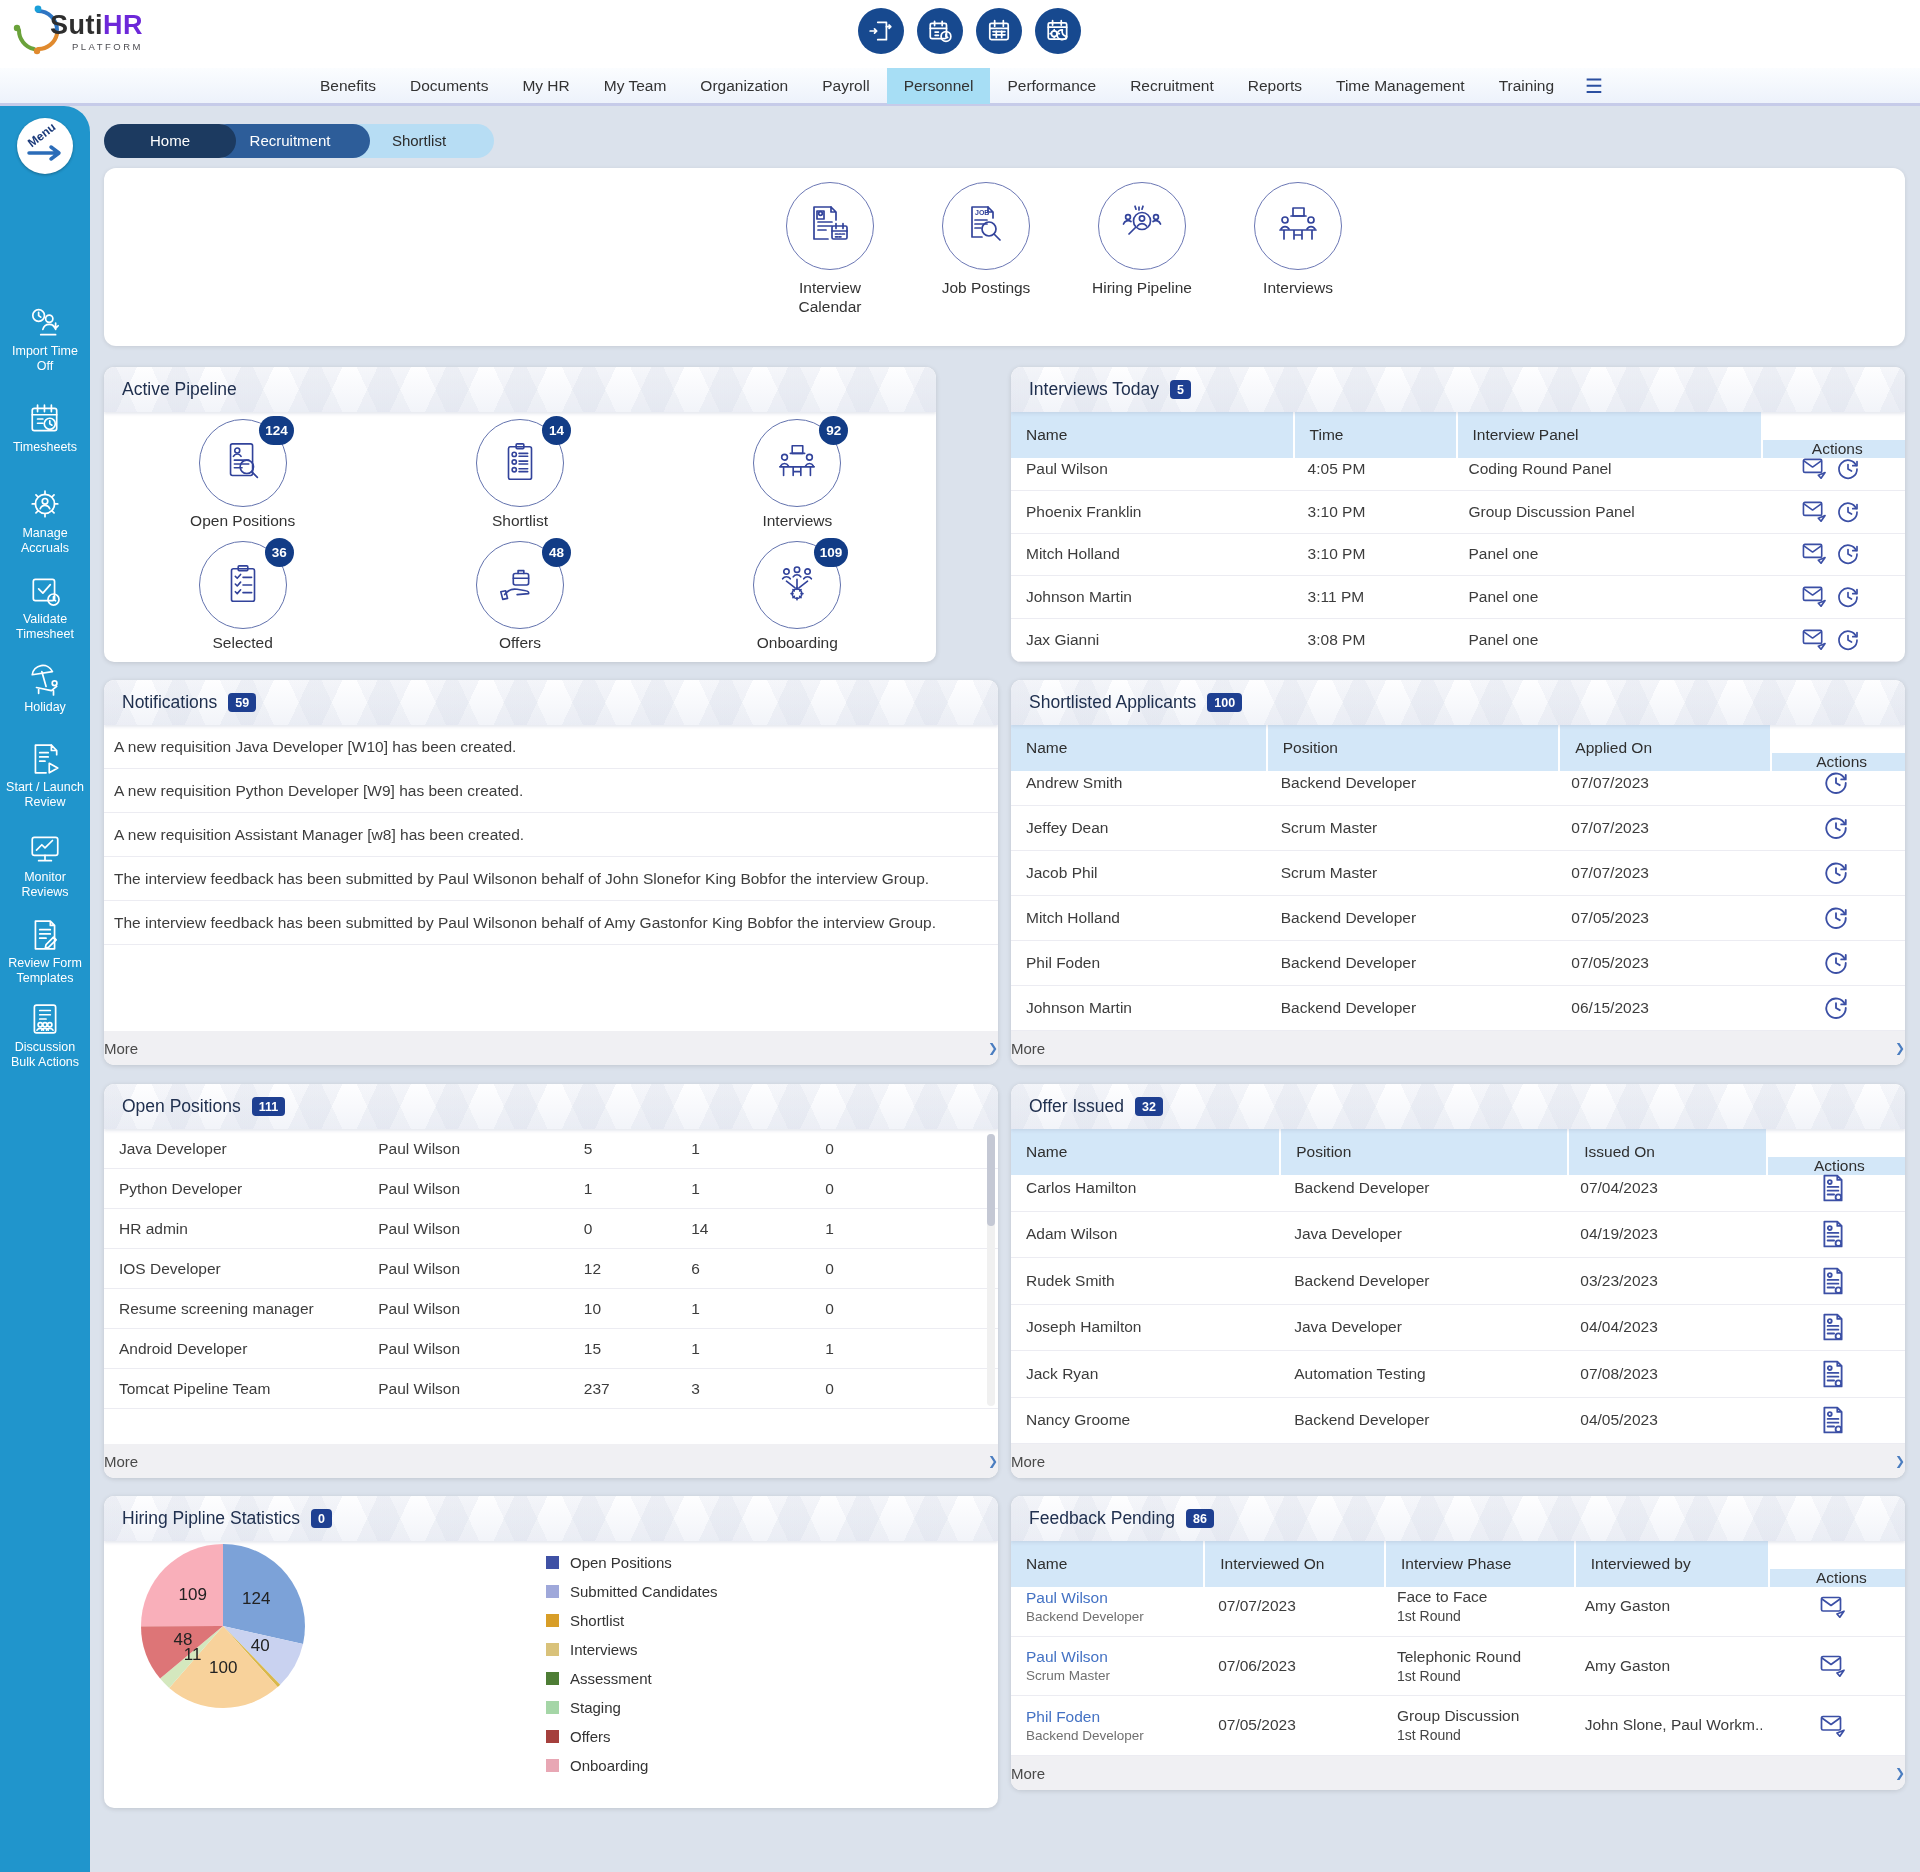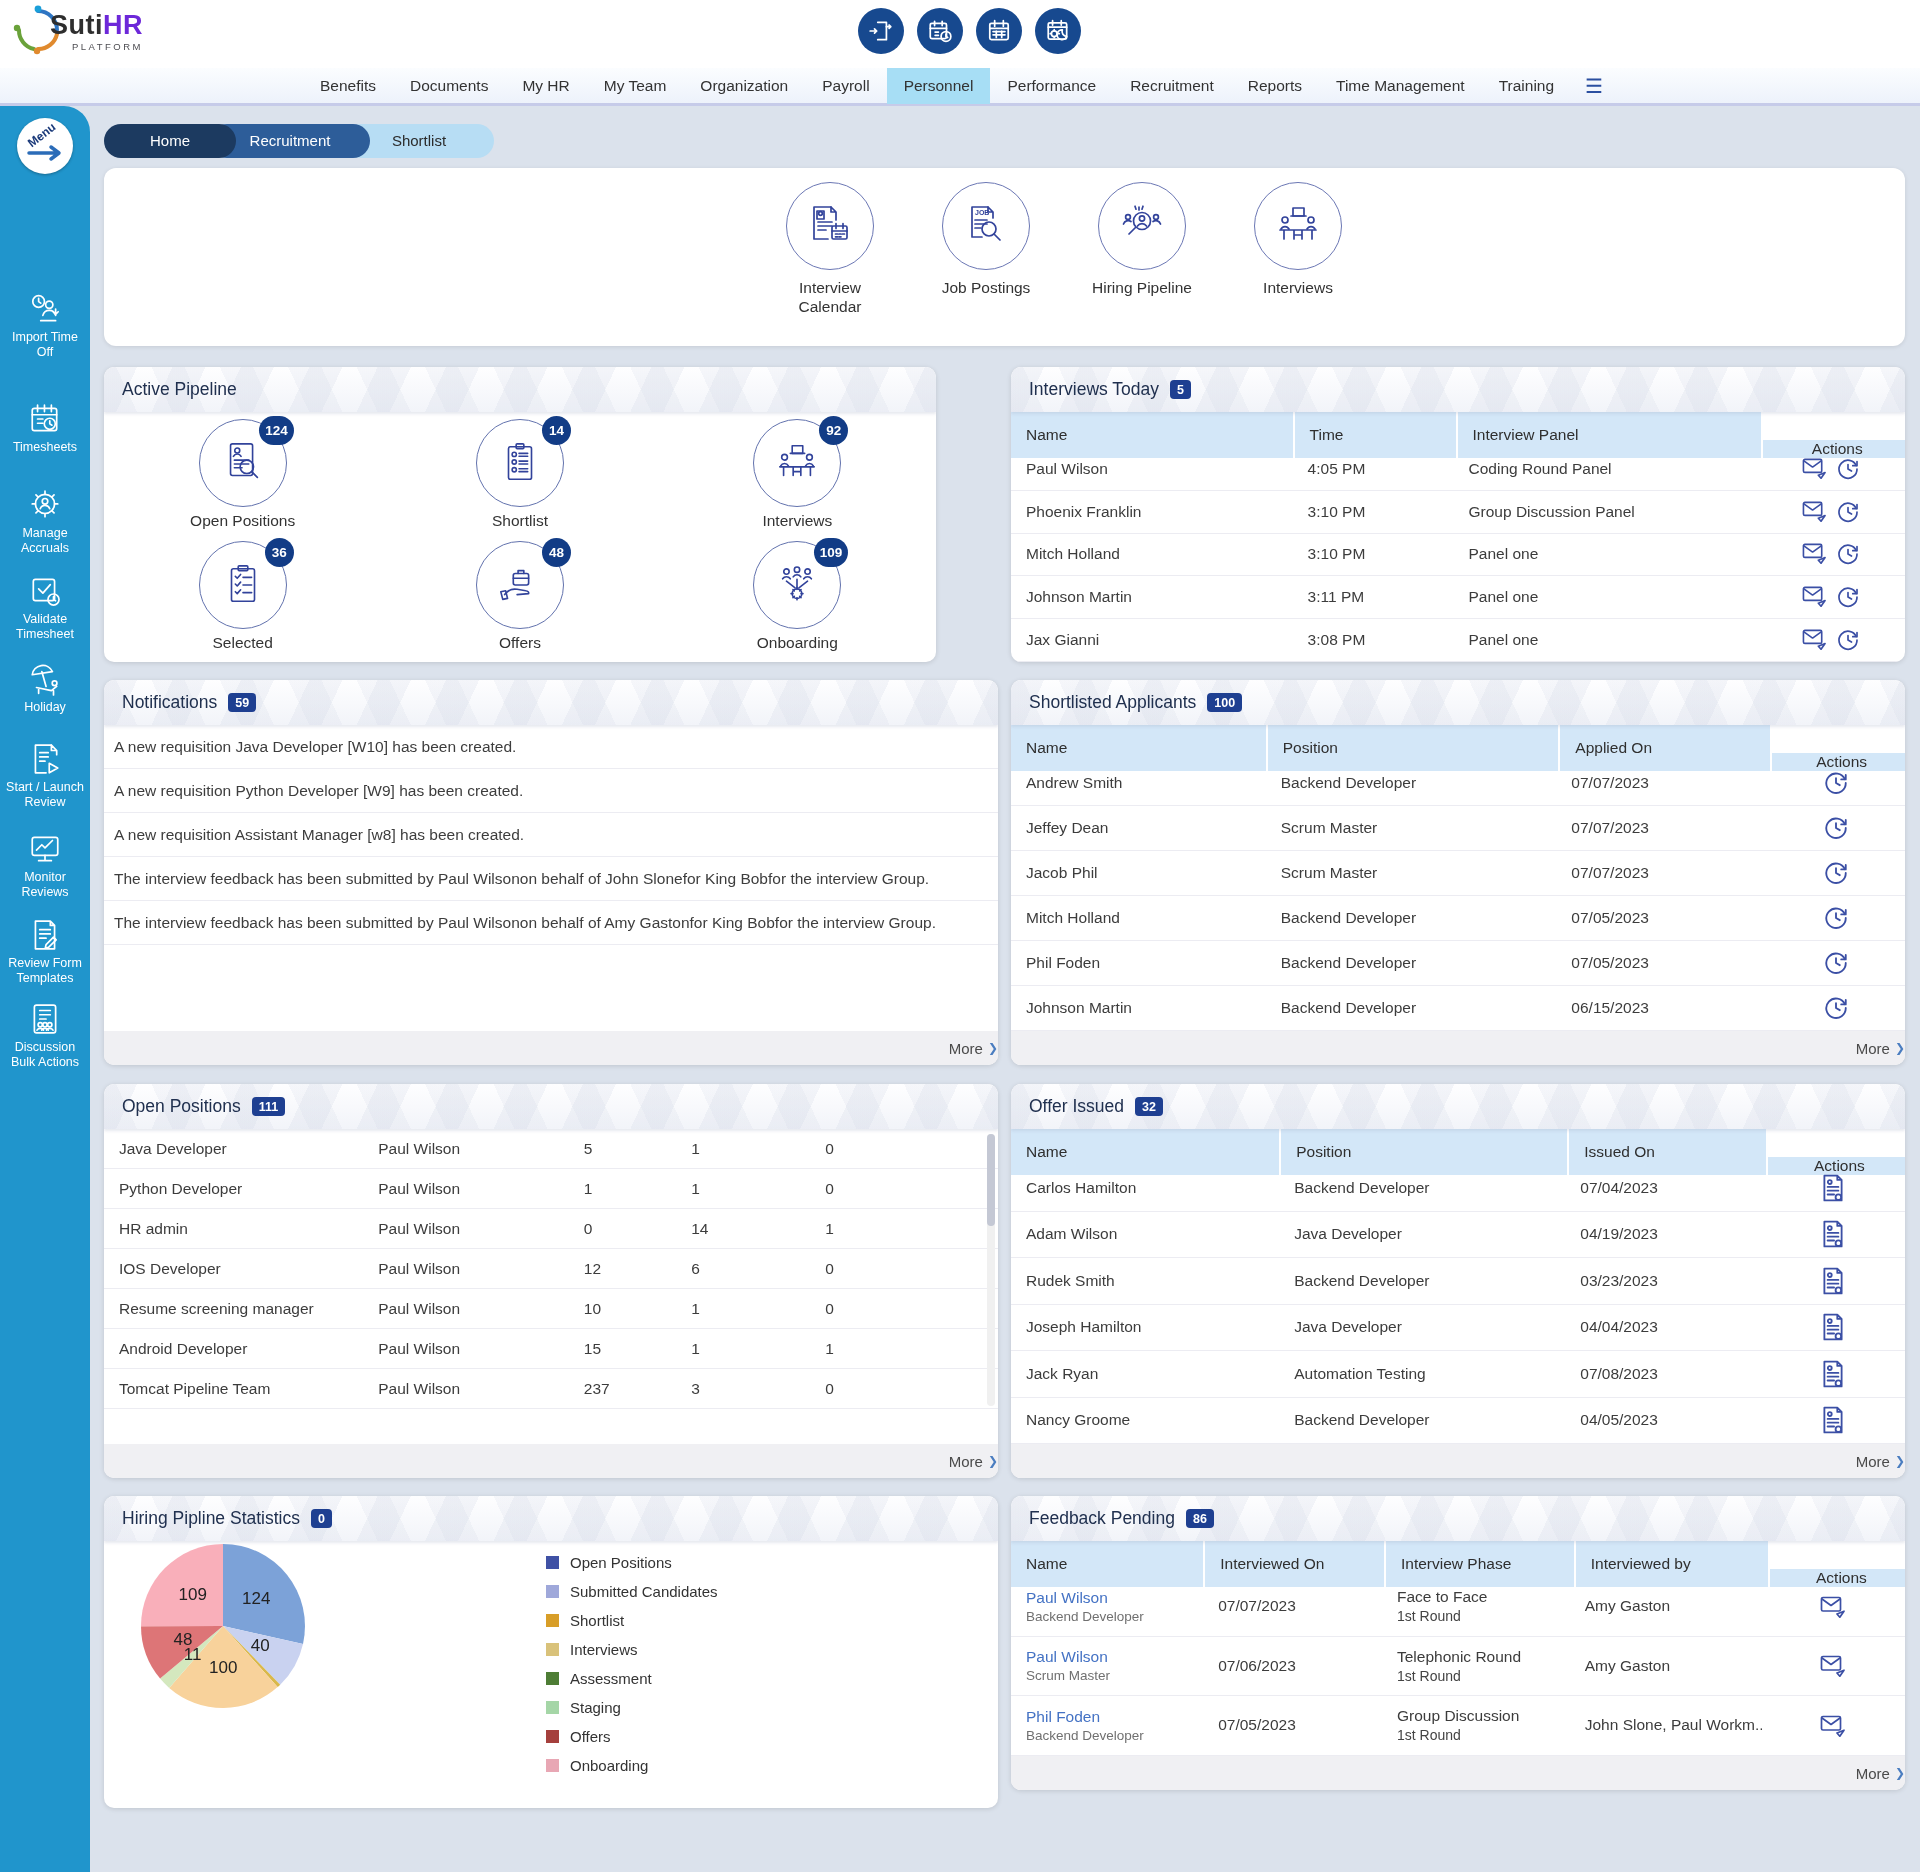--- a/index.html
+++ b/index.html
@@ -109,21 +109,21 @@
   .name-link { color:#4472c4; font-size:15.5px; }
   .sub-role { color:#707070; font-size:13.5px; margin-top:2px; }
   .phase-round { color:#444; font-size:14px; margin-top:2px; }
 
   
   .notif-item { height:44px; display:flex; align-items:center; padding-left:10px; font-size:15.5px;
     color:#3d3d3d; border-bottom:1px solid #ececf2; }
 
   
   .more-bar { position:absolute; left:0; bottom:0; width:100%; height:34px; background:#f0f0f3;
-    display:flex; align-items:center; justify-content:flex-end; cursor:pointer; font-size:15px; color:#4a4a4a;padding-left:41px; }
+    display:flex; align-items:center; justify-content:space-between; cursor:pointer; font-size:15px; color:#4a4a4a; }
   .chev { margin-left:5px; color:#4a7dc0; font-size:12px; }
   .chev::after { content:"❯"; }
 
   
   .op-scroll { position:absolute; right:3px; top:50px; width:8px; height:272px; background:#f0f0f0; border-radius:4px; }
   .op-thumb { position:absolute; left:0; top:0; width:8px; height:92px; background:#c4c8d4; border-radius:4px; cursor:pointer; }
 
   
   .pie-wrap { position:absolute; left:34px; top:45px; }
   .legend { position:absolute; left:442px; top:58px; display:flex; flex-direction:column; gap:12px; }
@@ -207,21 +207,21 @@
     <span class="nav-burger">☰</span>
   </nav>
 
   <aside class="sidebar">
     <div class="menu-btn">
       <span class="menu-word">Menu</span>
       <svg class="menu-arrow" width="40" height="18" viewBox="0 0 40 18">
         <path d="M4 9 h28 M26 3 l8 6 l-8 6" fill="none" stroke="#2b6cb8" stroke-width="3.5" stroke-linecap="round" stroke-linejoin="round"></path>
       </svg>
     </div>
-    <div class="sb-item" style="top:186px">
+    <div class="sb-item" style="top:200px">
       <svg width="34" height="34" viewBox="0 0 32 32">
           <circle class="icw" cx="10" cy="9" r="5.5"></circle>
           <path class="icw" d="M10 6 v3 l2 1.5"></path>
           <circle class="icw" cx="20" cy="12" r="3.4"></circle>
           <path class="icw" d="M14 22 a6.2 6.2 0 0 1 12 0"></path>
           <path class="icw" d="M26 16 v5 M26 21 l-2.4-2.4 M26 21 l2.4-2.4"></path>
           <path class="icw" d="M12 27 h14"></path>
         </svg>
       <div class="sb-label">Import Time Off</div>
     </div>

